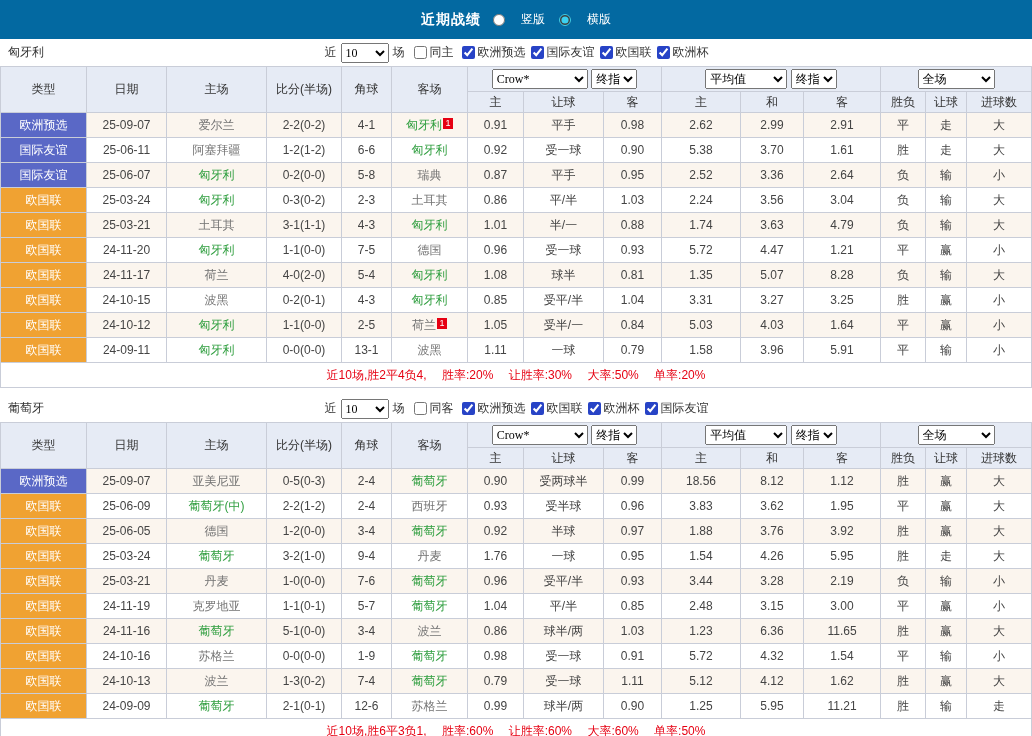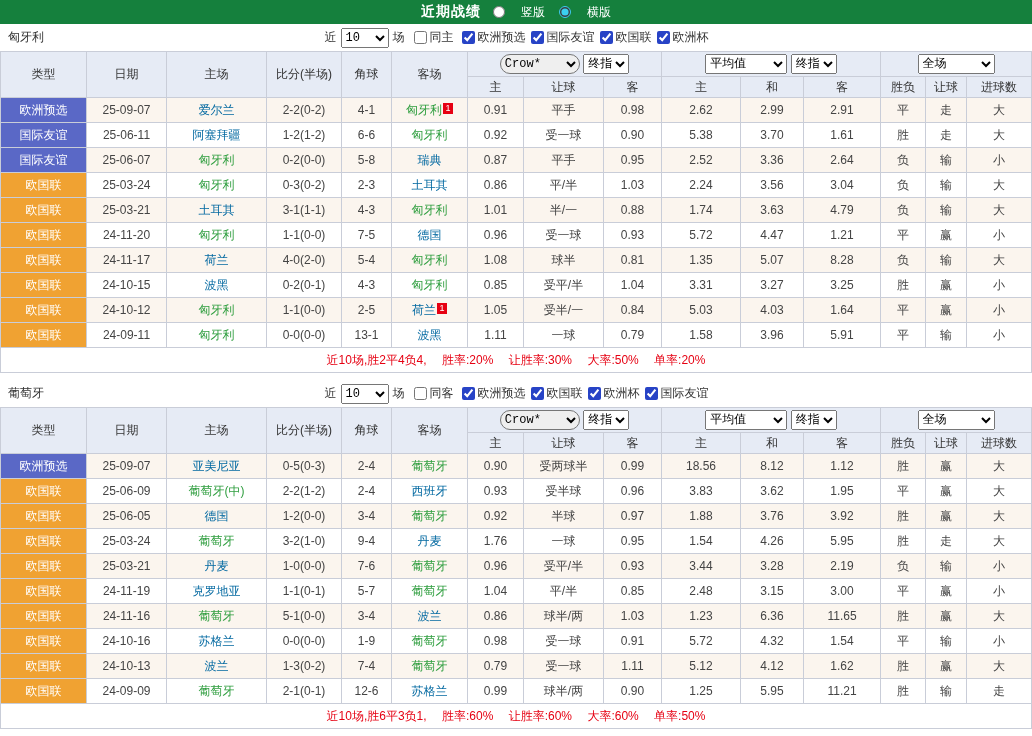--- a/index.html
+++ b/index.html
@@ -1,48 +1,48 @@
 <!DOCTYPE html>
 <html><head>
 <meta charset="utf-8">
 <style>
   html,body{margin:0;padding:0;}
   body{width:1032px;height:736px;overflow:hidden;background:#fff;
        font-family:"Liberation Sans","DejaVu Sans",sans-serif;font-size:12px;color:#333;}
   .page{width:1032px;}
-  .title-bar{height:24px;background:#15803d;display:flex;align-items:center;justify-content:center;gap:12px;}
+  .title-bar{height:39px;background:#0369a1;display:flex;align-items:center;justify-content:center;gap:12px;}
   .title{color:#fff;font-weight:bold;font-size:14px;letter-spacing:1px;}
   .radios{display:inline-flex;gap:14px;align-items:center;}
   .radio-label{display:inline-flex;align-items:center;gap:16px;color:#fff;cursor:pointer;}
   .radio-label input{width:12px;height:12px;margin:0;accent-color:#3bd0f0;}
   .filter-row{position:relative;height:27px;display:flex;align-items:center;justify-content:center;gap:3px;background:#fff;}
   .team-name{position:absolute;left:8px;color:#333;}
   .flabel{margin:0 1px;}
-  .sel{font-size:12px;height:20px;font-family:Liberation Mono, monospace;}
+  .sel{font-size:12px;height:20px;font-family:Liberation Serif, serif;}
   .sel-recent{width:48px;}
-  .sel-book{width:80px;border-radius:10px;}
+  .sel-book{width:96px;}
   .sel-idx{width:46px;}
   .sel-avg{width:82px;}
   .sel-scope{width:77px;}
   .chk{display:inline-flex;align-items:center;gap:3px;margin-left:5px;cursor:pointer;}
   .chk input{width:13px;height:13px;margin:0;accent-color:#2743c6;}
   .chk-group{display:inline-flex;align-items:center;}
   table.stats{width:1032px;border-collapse:collapse;table-layout:fixed;}
   .stats th,.stats td{border:1px solid #c9cdd8;text-align:center;vertical-align:middle;
        white-space:nowrap;overflow:hidden;padding:0;font-size:12px;}
   .stats thead th{background:#e6ebf5;font-weight:normal;height:24px;color:#333;}
   .stats thead tr.sub-head th{height:20px;}
   .stats tbody td{height:24px;color:#444;}
   .stats tbody tr:nth-of-type(odd) td{background:#fbf5ee;}
   .stats tbody tr:nth-of-type(even) td{background:#fff;}
   .stats tbody tr td.t-blue{background:#5a68c6;color:#fff;}
   .stats tbody tr td.t-orange{background:#f0a232;color:#fff;}
   .score{color:#e60012;}
   .tx-green{color:#2f9e3f;}
-  .tx-dark{color:#0369a1;}
+  .tx-dark{color:#737373;}
   .c-red{color:#e60012;}
   .c-blue{color:#2743c6;}
   .c-green{color:#2f9e3f;}
   .badge1{display:inline-block;background:#e60012;color:#fff;font-size:9px;line-height:11px;
        min-width:8px;padding:0 1px;margin-left:1px;vertical-align:3px;}
   .summary-cell{height:24px;color:#e60012;background:#fff;}
   .summary-cell .sum{margin:0 6px;}
   .gap{height:7px;background:#fff;}
 </style>
 </head>

